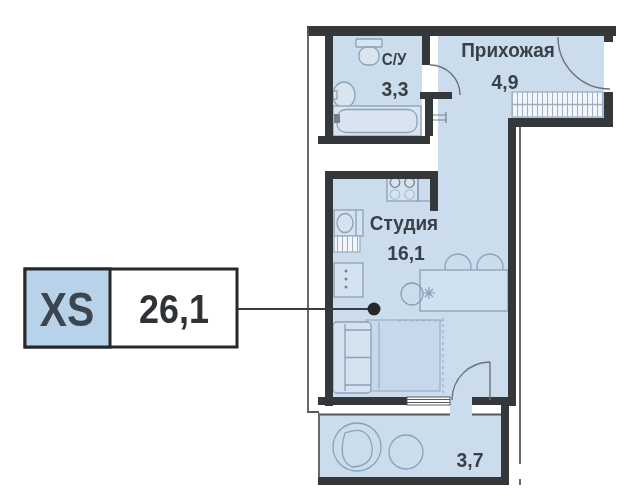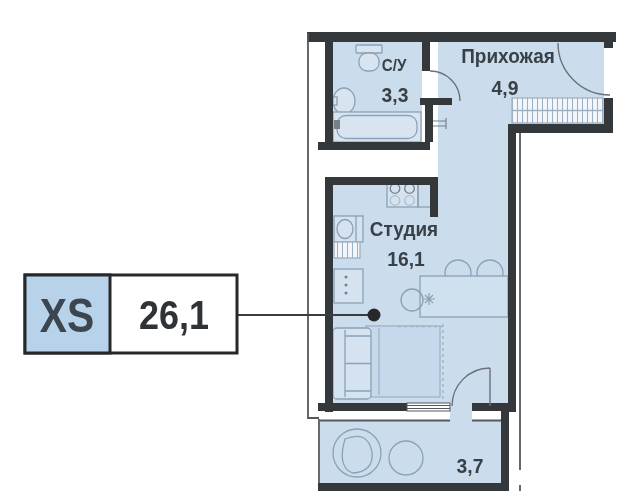--- a/index.html
+++ b/index.html
@@ -1,18 +1,18 @@
 <!DOCTYPE html>
 <html><head>
 <meta charset="utf-8">
 <style>
   html,body{margin:0;padding:0;background:#ffffff;}
   body{width:640px;height:499px;position:relative;overflow:hidden;
        font-family:"Liberation Sans", sans-serif;}
-  .stage{position:absolute;left:0;top:14px;width:640px;height:394px;}
+  .stage{position:absolute;left:0;top:8px;width:640px;height:394px;}
   svg text{font-family:"Liberation Sans", sans-serif;font-weight:bold;fill:#3a4047;}
   .room-name{font-size:20px;}
   .room-area{font-size:21px;}
   .room-name-small{font-size:16px;}
   .card-type{font-size:48px;fill:#3b4650;}
   .card-area{font-size:40px;fill:#2f3338;}
 </style>
 </head>
 <body>
 

